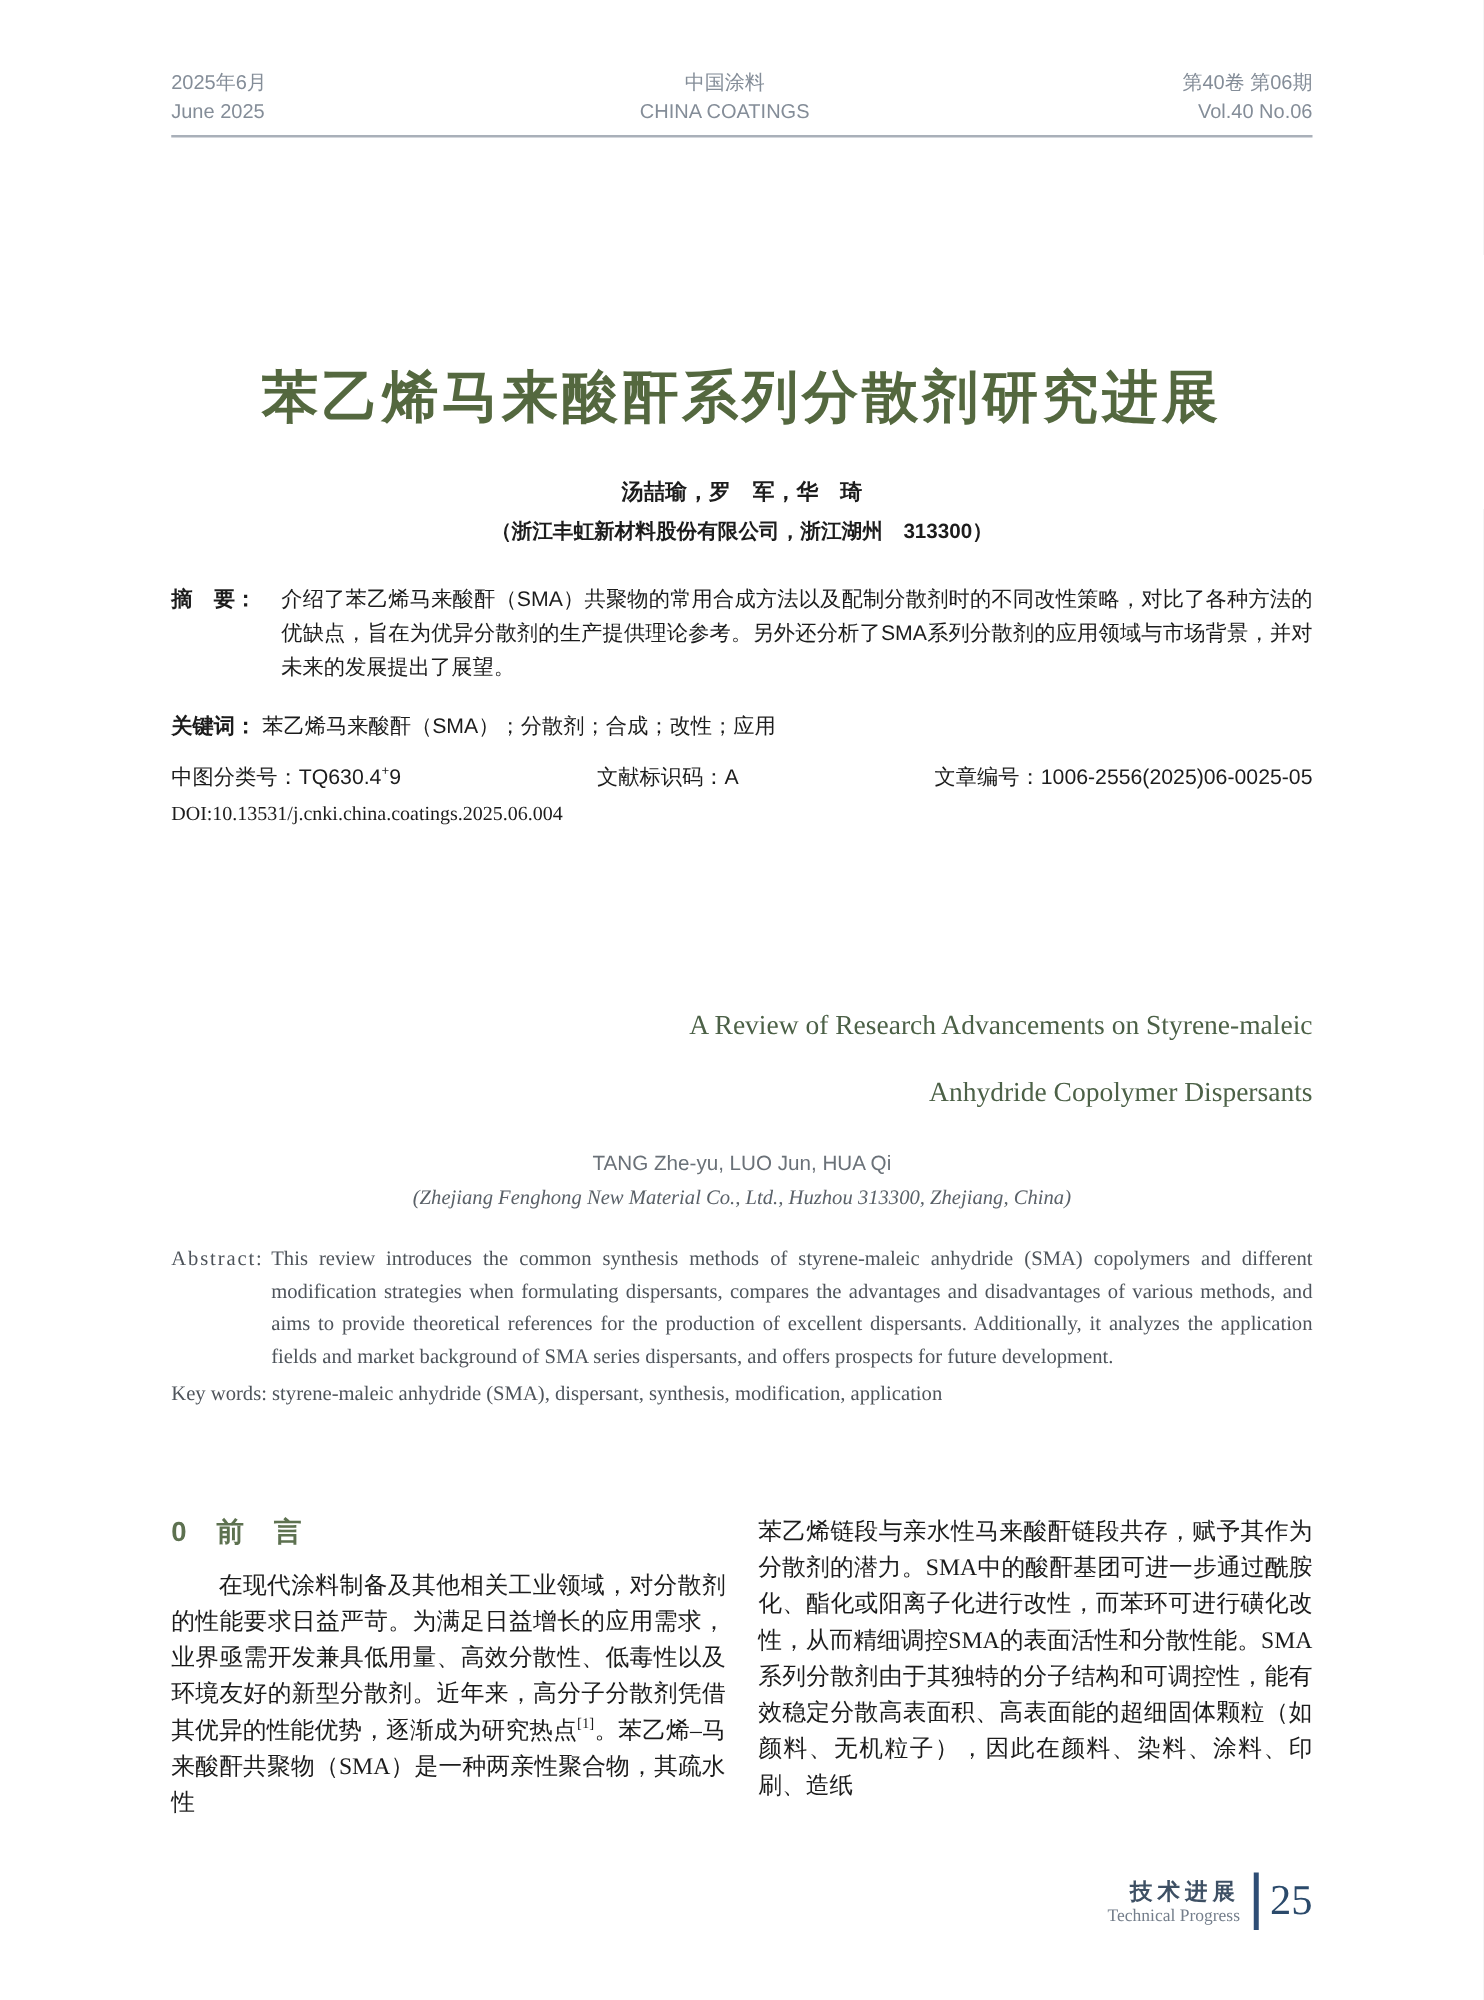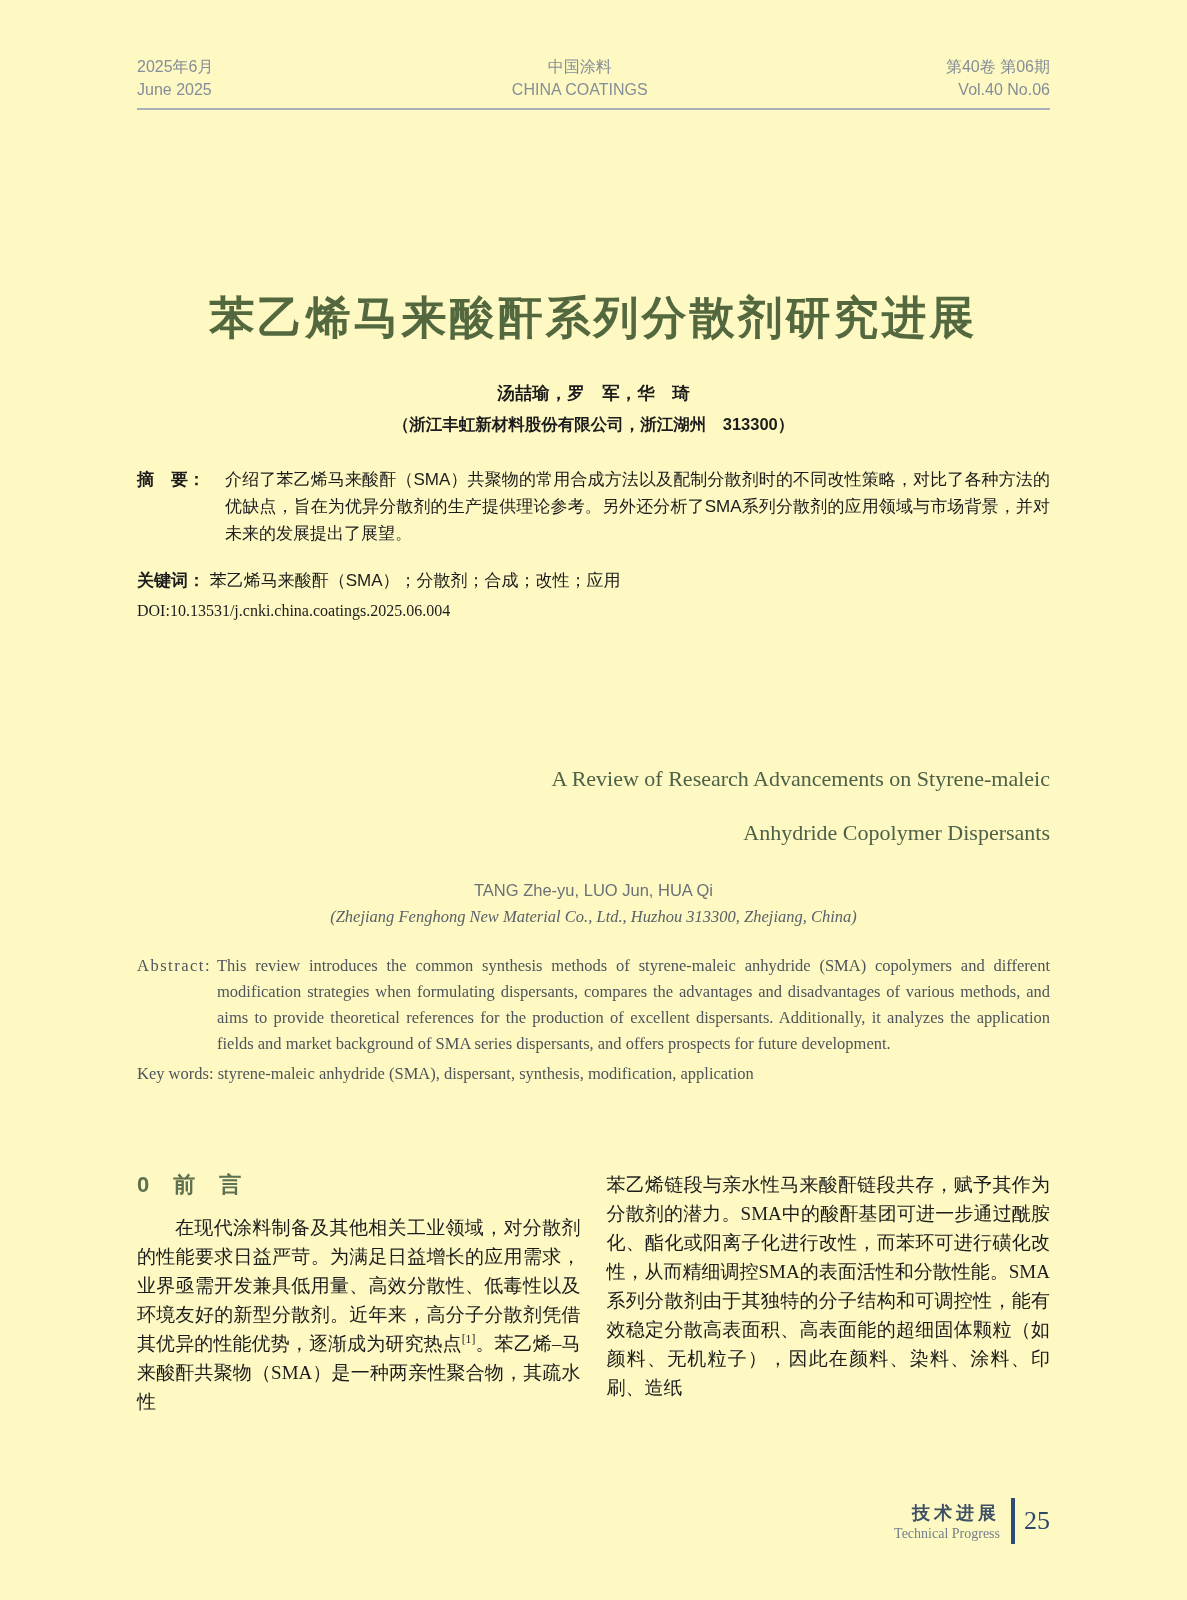--- a/index.html
+++ b/index.html
@@ -1,17 +1,17 @@
 <!DOCTYPE html>
 <html><head>
 <meta charset="utf-8">
 <style>
   html,body { margin:0; padding:0; background:#e8e8e8; }
   .page {
-    width:1187px; height:1600px; margin:0 auto; background:#fef9c3;
+    width:1187px; height:1600px; margin:0 auto; background:#ffffff;
     position:relative; box-sizing:border-box; padding:55px 137px 0 137px;
     font-family:"Liberation Sans", sans-serif; color:#1c1c1c; overflow:hidden;
   }
   
   .hdr {
     display:flex; justify-content:space-between; align-items:flex-end;
     color:#848d98; font-size:16px; line-height:23px;
     border-bottom:2px solid #a9b0b9; padding-bottom:7px;
   }
   .hdr .cell-c { text-align:center; }
@@ -66,21 +66,21 @@
   .footnote {
     margin-top:9px; border-top:2px solid #4b4b4b; padding-top:9px;
     font-size:15.5px; line-height:26px; color:#2a2a2a;
   }
   
   .pfooter { position:absolute; right:137px; top:1498px; display:flex; align-items:center; }
   .pf-labels { text-align:right; }
   .pf-cn { font-size:18px; font-weight:bold; color:#3e5064; letter-spacing:4px; }
   .pf-en { font-family:"Liberation Serif", serif; font-size:14px; color:#747e8b; margin-top:1px; }
   .pf-bar { width:4px; height:46px; background:#2e4d75; margin:0 9px 0 11px; }
-  .pf-page { font-family:"Liberation Serif", serif; font-size:26px; color:#2b4a6b; }
+  .pf-page { font-family:"Liberation Serif", serif; font-size:34px; color:#2b4a6b; }
 </style>
 </head>
 <body>
 
 <div class="page">
 
   <div class="hdr">
     <div class="cell-l">
       <div>2025年6月</div>
       <div>June 2025</div>
@@ -101,20 +101,25 @@
 
   <div class="abstract-cn">
     <span class="lbl">摘　要：</span>
     <span>介绍了苯乙烯马来酸酐（SMA）共聚物的常用合成方法以及配制分散剂时的不同改性策略，对比了各种方法的优缺点，旨在为优异分散剂的生产提供理论参考。另外还分析了SMA系列分散剂的应用领域与市场背景，并对未来的发展提出了展望。</span>
   </div>
   <div class="keywords-cn">
     <span class="lbl">关键词：</span>
     <span>苯乙烯马来酸酐（SMA）；分散剂；合成；改性；应用</span>
   </div>
 
+  <div class="meta-row">
+    <span><span>中图分类号：</span><span>TQ630.4</span><sup>+</sup><span>9</span></span>
+    <span>文献标识码：A</span>
+    <span>文章编号：1006-2556(2025)06-0025-05</span>
+  </div>
   <div class="doi">DOI:10.13531/j.cnki.china.coatings.2025.06.004</div>
 
   <div class="title-en">
     <div>A Review of Research Advancements on Styrene-maleic</div>
     <div>Anhydride Copolymer Dispersants</div>
   </div>
   <div class="authors-en">TANG Zhe-yu, LUO Jun, HUA Qi</div>
   <div class="affil-en">(Zhejiang Fenghong New Material Co., Ltd., Huzhou 313300, Zhejiang, China)</div>
 
   <div class="abstract-en">

